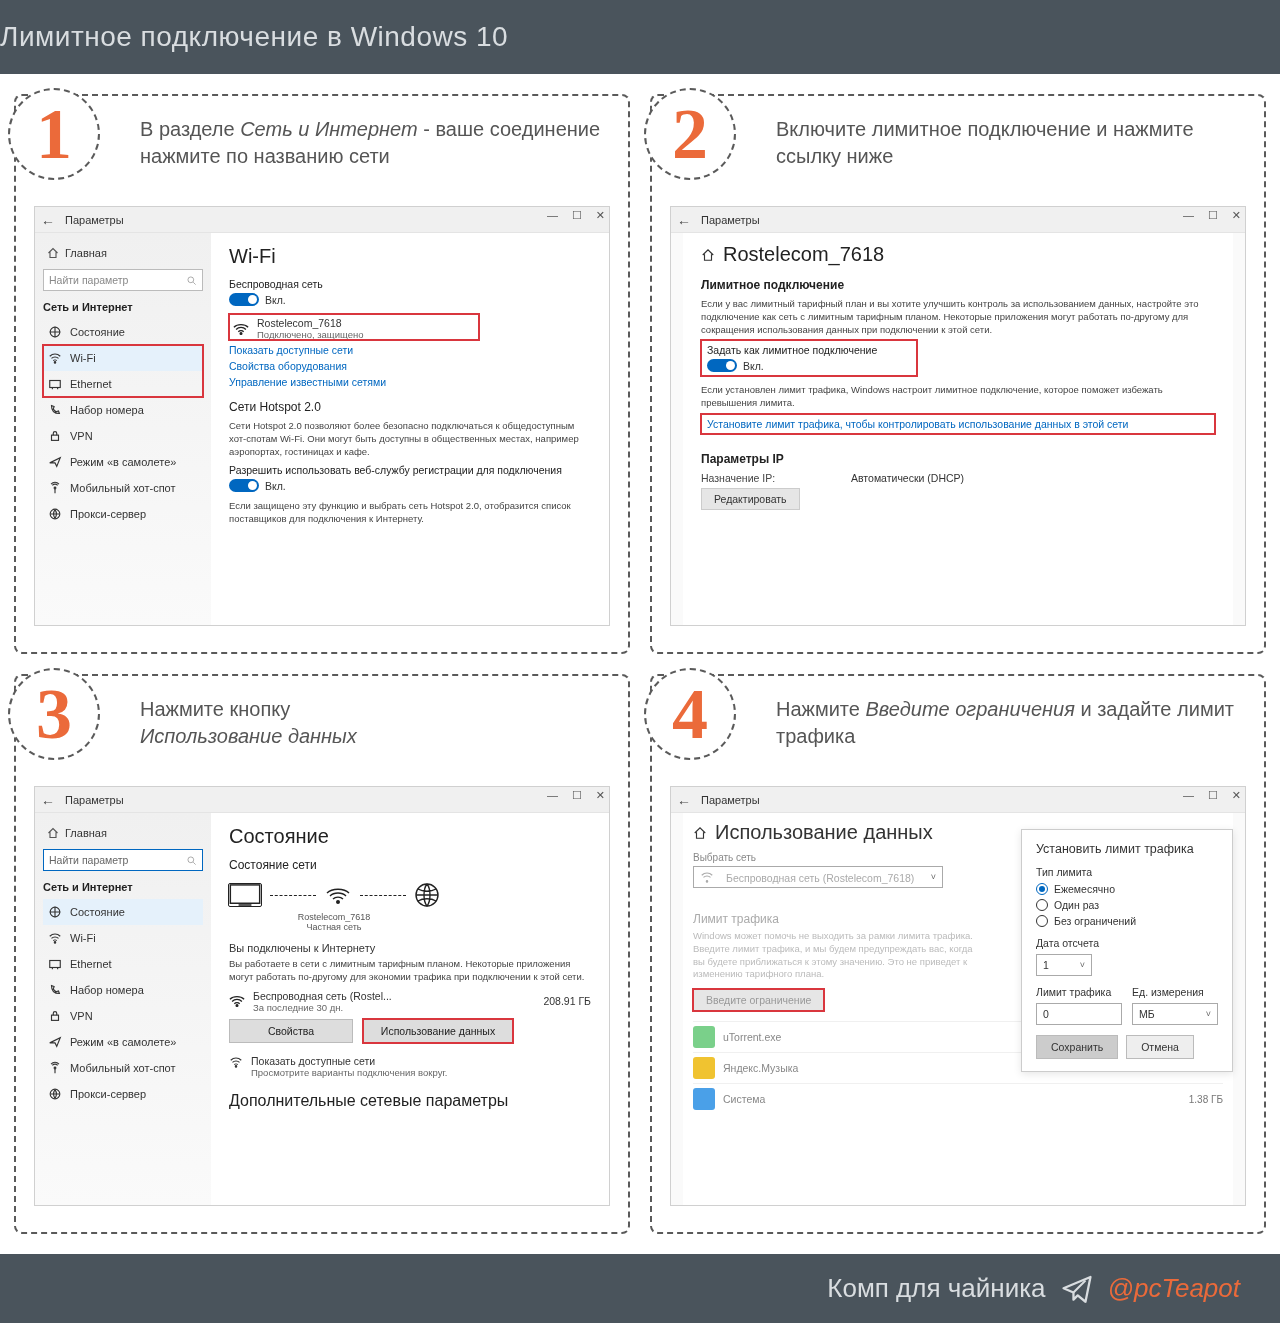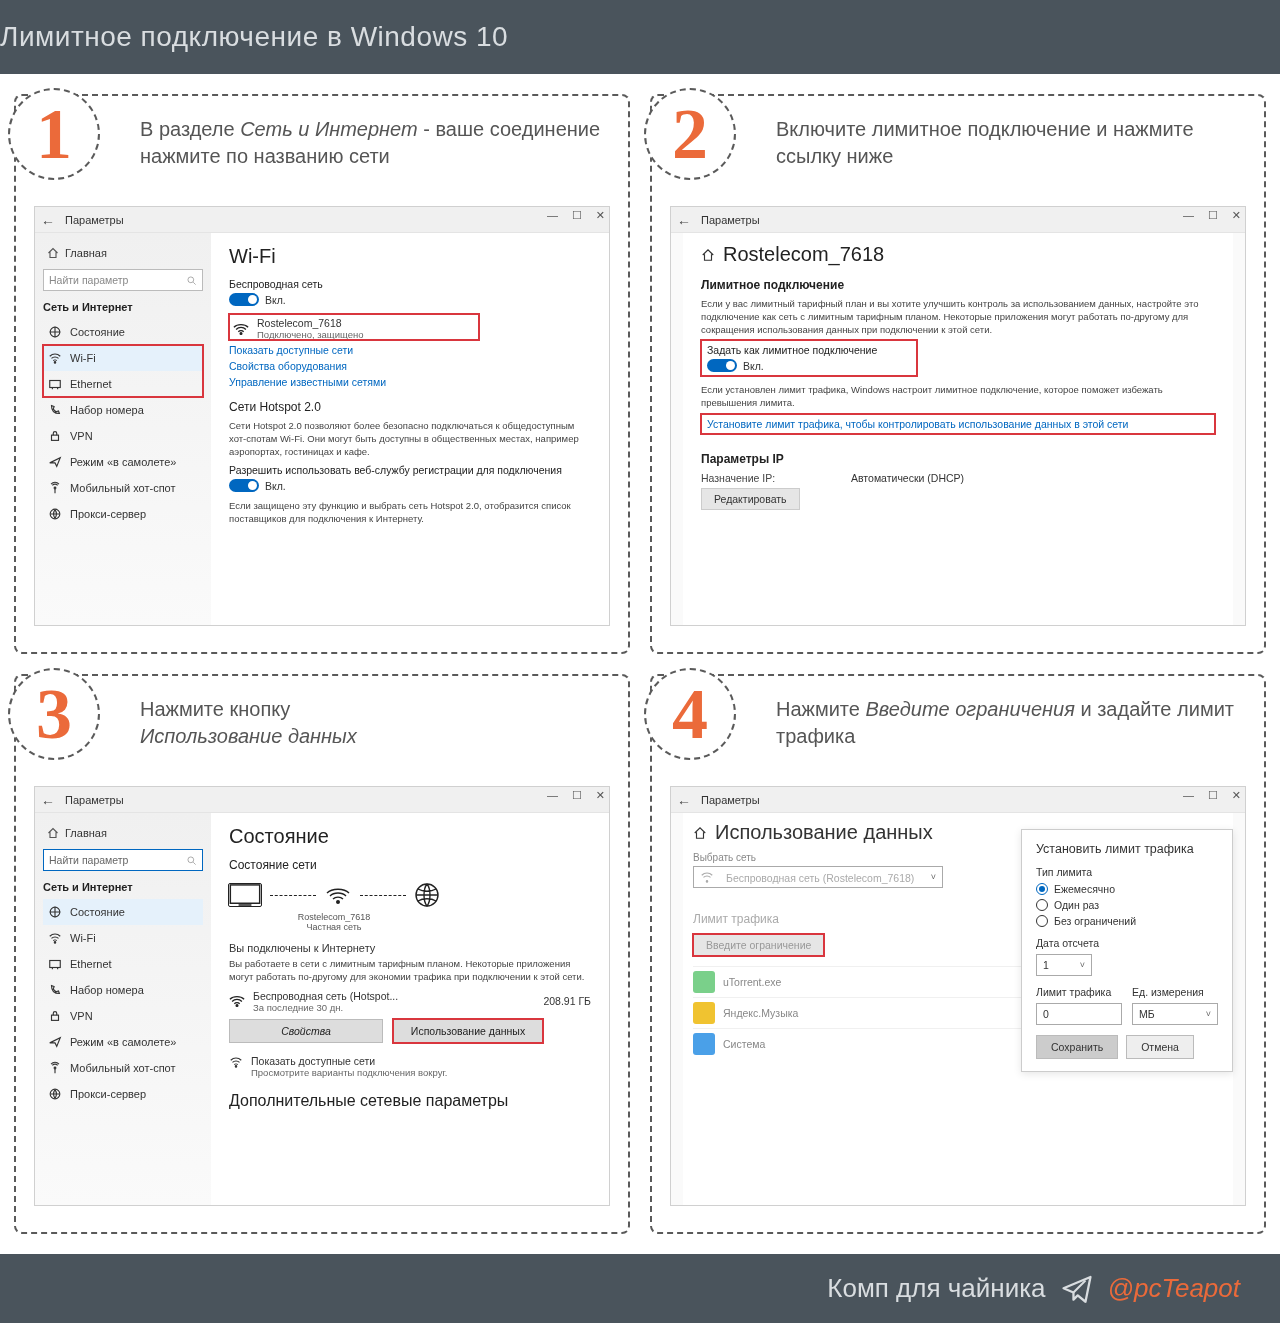--- a/index.html
+++ b/index.html
@@ -389,29 +389,29 @@
         <div style="font-size:11px;font-weight:400;margin-top:10px;">Вы подключены к Интернету</div>
         <div class="desc">Вы работаете в сети с лимитным тарифным планом. Некоторые приложения могут работать по-другому для экономии трафика при подключении к этой сети.</div>
 
         <div style="display:flex;align-items:center;justify-content:space-between;margin-top:6px;">
           <div style="display:flex;align-items:center;gap:8px;">
             <svg class="wifi-icn" viewBox="0 0 18 14" stroke="#222" fill="none" stroke-width="1.5">
                 <path d="M1 5c4-4 12-4 16 0M3.5 7.5c3-3 8-3 11 0M6 10c1.6-1.6 4.4-1.6 6 0"></path>
                 <circle cx="9" cy="12" r="1" fill="#222"></circle>
               </svg>
             <div>
-              <div style="font-size:10.5px;">Беспроводная сеть (Hotspot...</div>
+              <div style="font-size:10.5px;">Беспроводная сеть (Rostel...</div>
               <div style="font-size:9.5px;color:#666;">За последние 30 дн.</div>
             </div>
           </div>
           <div style="font-size:10.5px;">208.91 ГБ</div>
         </div>
 
         <div class="btn-pair">
-          <span class="btn-gray" style="width:154px;font-style:italic;">Свойства</span>
+          <span class="btn-gray" style="width:124px;">Свойства</span>
           <span class="btn-gray hl-red" style="width:150px;">Использование данных</span>
         </div>
 
         <div style="display:flex;align-items:flex-start;gap:8px;margin-top:6px;">
           <svg class="icn" viewBox="0 0 16 16">
               <path d="M2 6c3.5-3.5 8.5-3.5 12 0M4 8.5c2.2-2.2 5.8-2.2 8 0M6 11c1-1 3-1 4 0"></path>
               <circle cx="8" cy="13" r=".8" fill="#555"></circle>
             </svg>
           <div>
             <div style="font-size:10.5px;">Показать доступные сети</div>
@@ -454,20 +454,21 @@
               <svg class="icn" style="stroke:#aaa;" viewBox="0 0 16 16">
                 <path d="M2 6c3.5-3.5 8.5-3.5 12 0M4 8.5c2.2-2.2 5.8-2.2 8 0"></path>
                 <circle cx="8" cy="13" r=".8" fill="#aaa"></circle>
               </svg>
               <span>Беспроводная сеть (Rostelecom_7618)</span>
             </span>
           <span class="chev">˅</span>
         </div>
 
         <div style="font-size:12px;color:#aaa;margin-top:24px;">Лимит трафика</div>
+        <div style="font-size:9.5px;color:#bbb;line-height:1.35;max-width:280px;margin-top:4px;">Windows может помочь не выходить за рамки лимита трафика. Введите лимит трафика, и мы будем предупреждать вас, когда вы будете приближаться к этому значению. Это не приведет к изменению тарифного плана.</div>
 
         <div class="hl-red" style="display:inline-block;margin-top:8px;">
           <span class="small-btn" style="color:#999;">Введите ограничение</span>
         </div>
 
         <div class="applist">
           <div class="row">
               <span class="nm">
                 <span class="ico" style="background:#7ad08a;"></span>
                 <span>uTorrent.exe</span>

